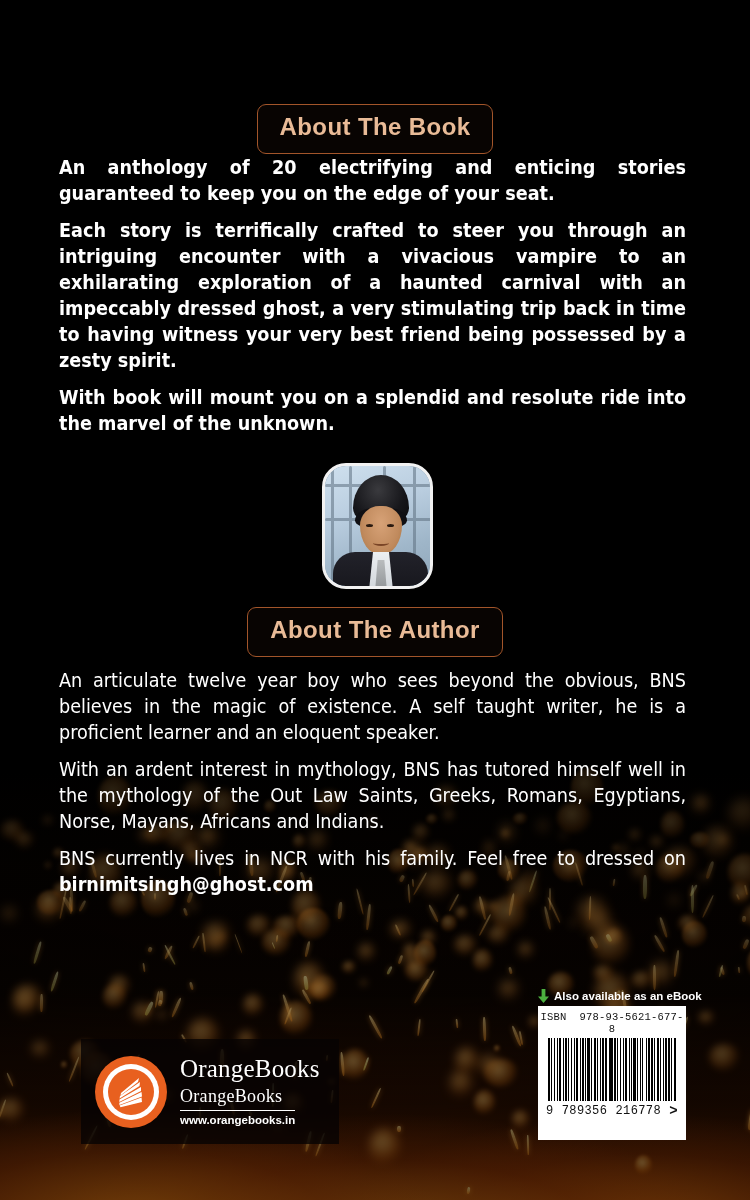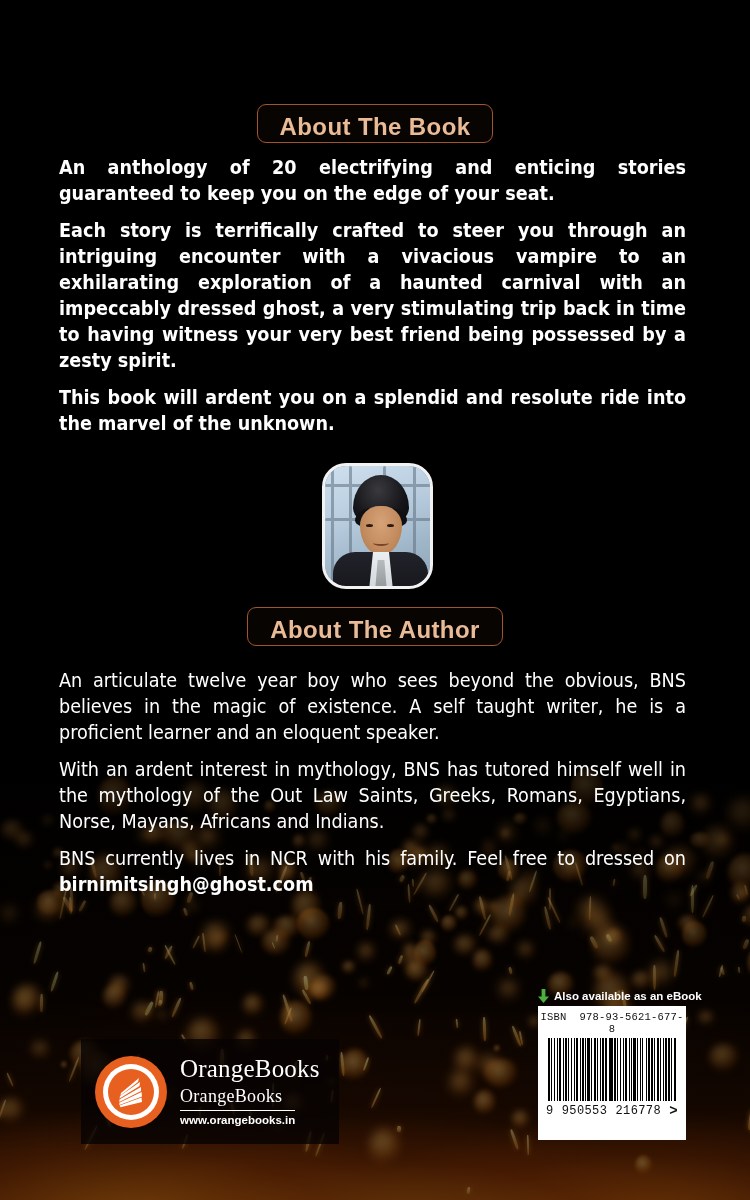--- a/index.html
+++ b/index.html
@@ -55,21 +55,21 @@
 
   .heading-wrap { width:100%; text-align:center; }
   .heading {
     display:inline-block;
     border:1.5px solid #a2552a;
     border-radius:9px;
     color:#e9bb97;
     font-size:24px;
     font-weight:bold;
     letter-spacing:.4px;
-    padding:8px 22px 1px;
+    padding:8px 22px 12px;
     background:rgba(14,7,3,.55);
   }
 
   .book-heading { position:absolute; top:104px; left:0; }
   .author-heading { position:absolute; top:607px; left:0; }
 
   .para-block { position:absolute; left:59px; width:627px; }
   .book-text { top:155px; }
   .author-text { top:668px; }
 
@@ -548,21 +548,21 @@
 
   <div class="content">
 
     <div class="heading-wrap book-heading">
       <span class="heading">About The Book</span>
     </div>
 
     <div class="para-block book-text">
       <p class="body">An anthology of 20 electrifying and enticing stories guaranteed to keep you on the edge of your seat.</p>
       <p class="body">Each story is terrifically crafted to steer you through an intriguing encounter with a vivacious vampire to an exhilarating exploration of a haunted carnival with an impeccably dressed ghost, a very stimulating trip  back in time to having witness your very best friend being possessed by a zesty spirit.</p>
-      <p class="body">This book will ardent you on a splendid and resolute ride into the marvel of the unknown.</p>
+      <p class="body">With book will mount you on a splendid and resolute ride into the marvel of the unknown.</p>
     </div>
 
     <div class="photo-frame">
       <div class="photo-inner">
         <div class="ph-bg"></div>
         <div class="ph-grill">
           <i style="left:6px;  top:0;  width:3px; height:126px;"></i>
           <i style="left:24px; top:0;  width:3px; height:126px;"></i>
           <i style="left:58px; top:0;  width:3px; height:126px;"></i>
           <i style="left:88px; top:0;  width:3px; height:126px;"></i>
@@ -706,20 +706,20 @@
           <i class="sp" style="width: 1px;"></i>
           <i style="width: 2px;"></i>
           <i class="sp" style="width: 1px;"></i>
           <i style="width: 1px;"></i>
           <i class="sp" style="width: 2px;"></i>
           <i style="width: 2px;"></i>
           <i class="sp" style="width: 1px;"></i>
         </div>
       <div class="ean-line">
         <span>9</span>
-        <span>950553</span>
+        <span>789356</span>
         <span>216778</span>
         <span class="chev">&gt;</span>
       </div>
     </div>
 
   </div>
 </div>
 
 </body></html>

